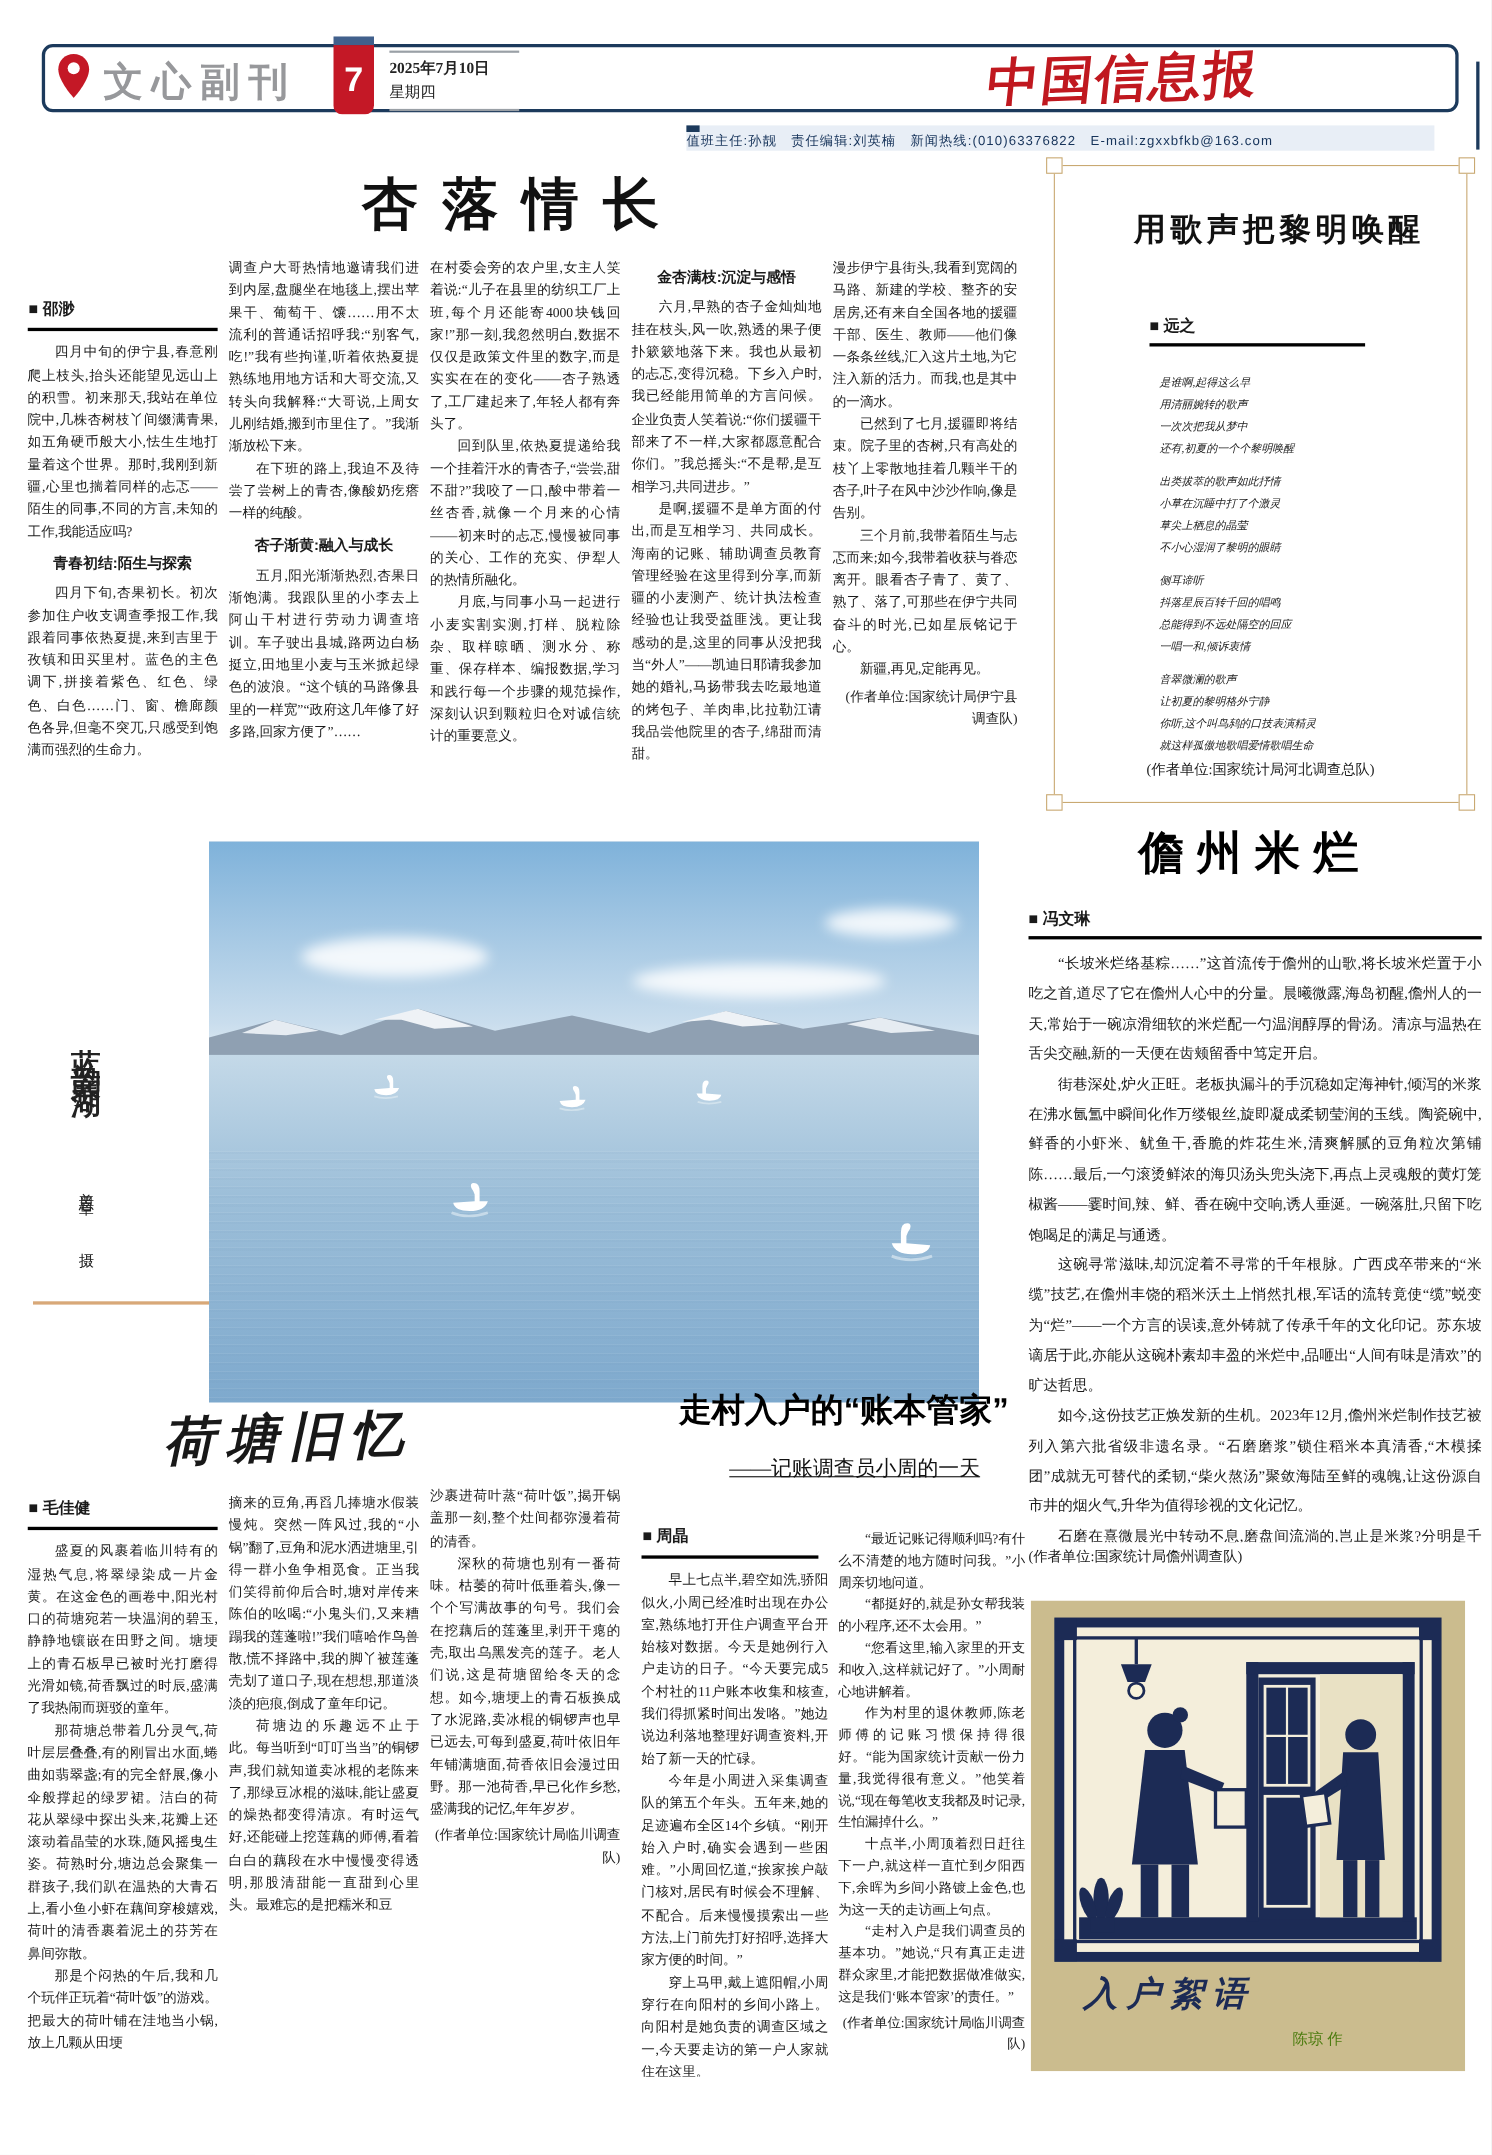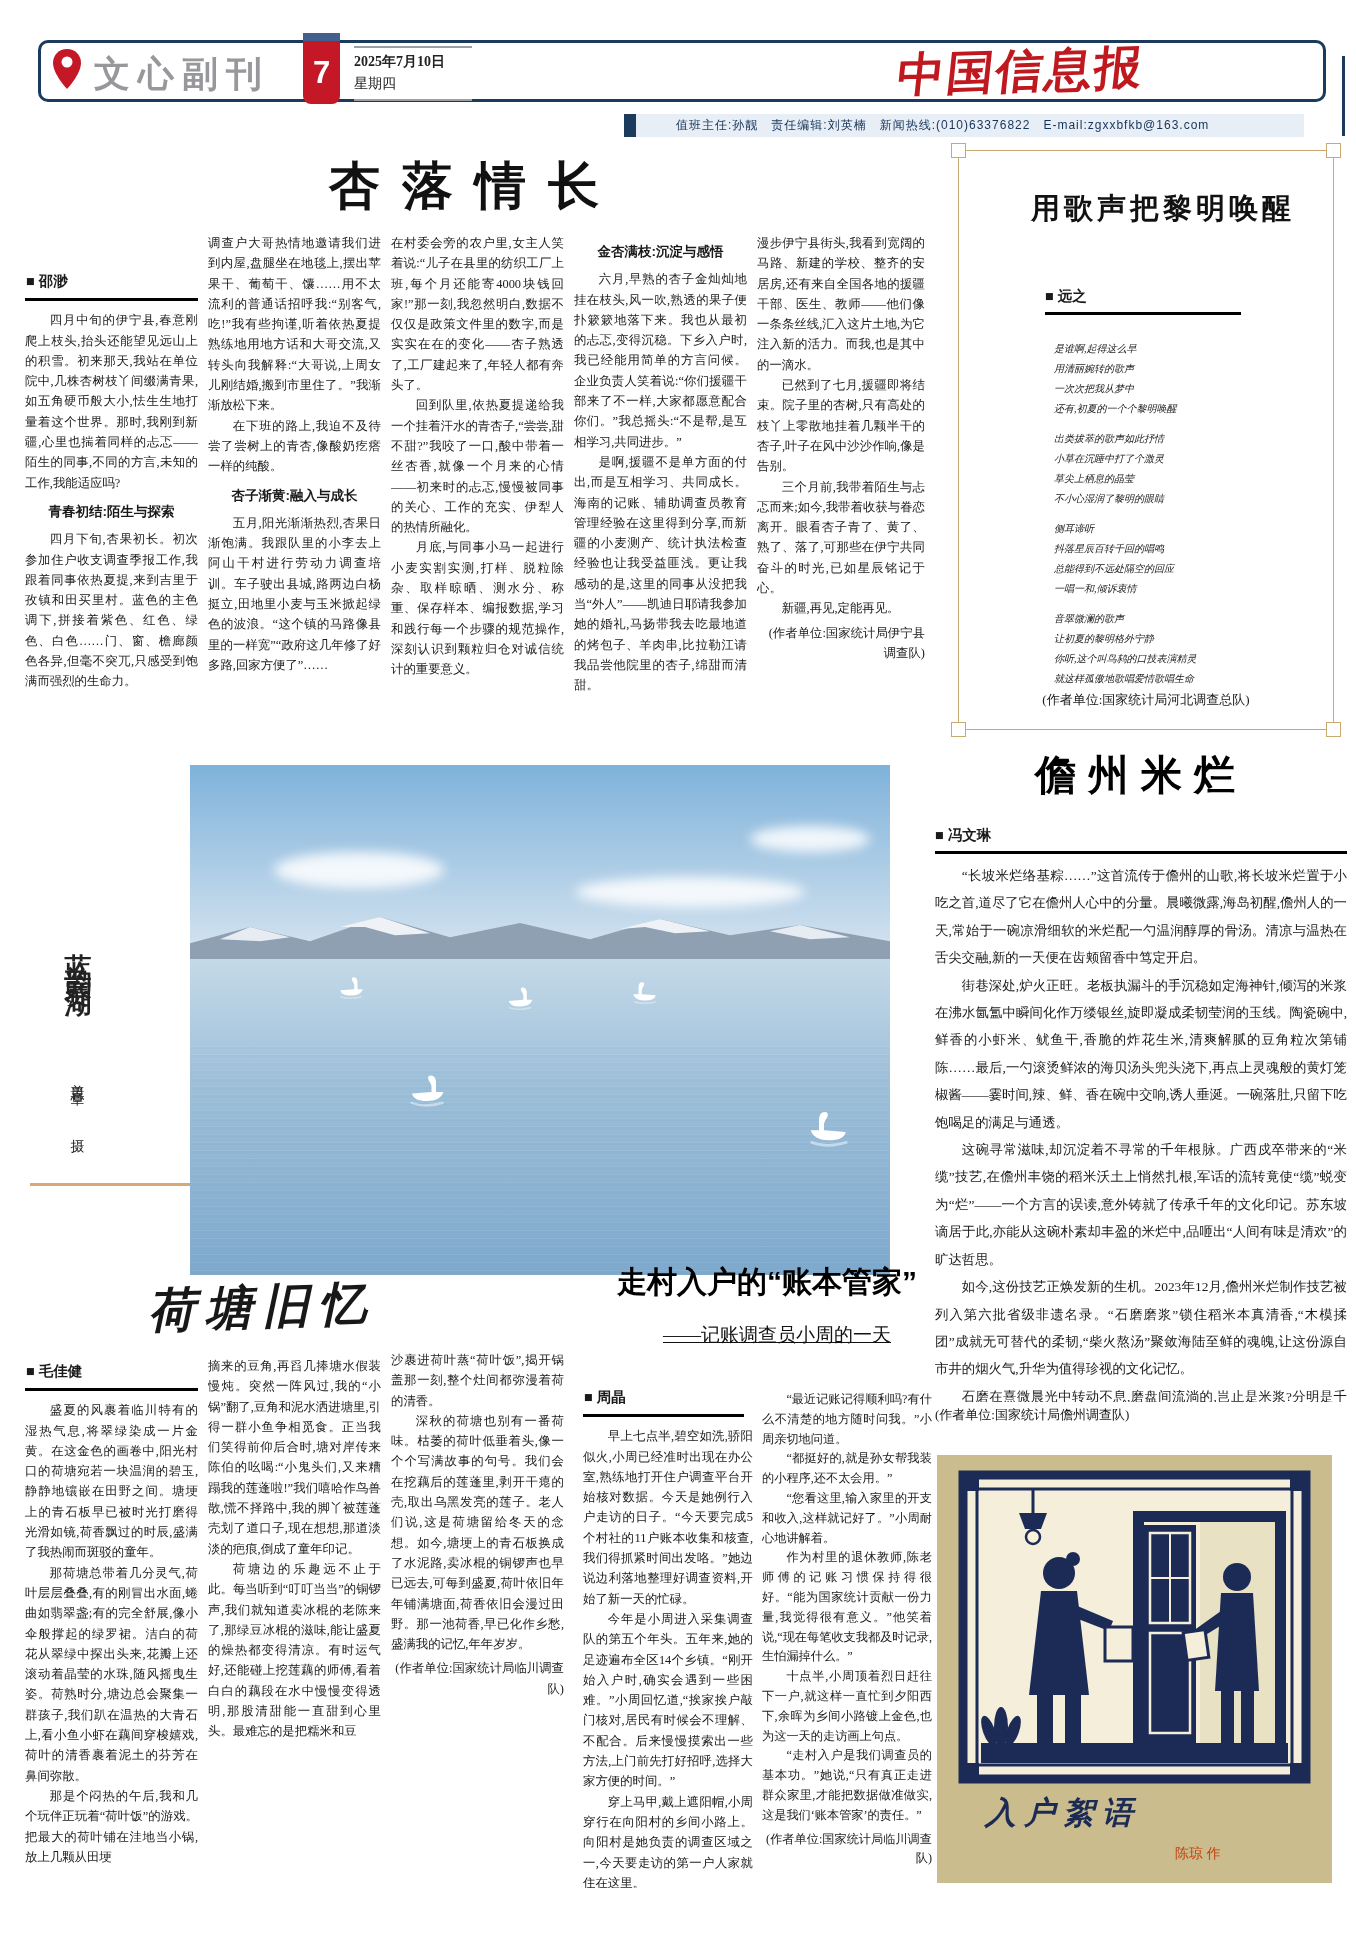--- a/index.html
+++ b/index.html
@@ -17,21 +17,21 @@
   .page-tab .num{height:63px;background:#c41826;color:#fff;font-weight:bold;font-size:31px;
                  display:flex;align-items:center;justify-content:center;}
   .dateblock{position:absolute;left:354px;top:46px;width:118px;border-top:2px solid #9aa0a6;
              border-bottom:2px solid #9aa0a6;padding:5px 0 6px 0;}
   .dateblock .d1{font-size:14px;font-weight:bold;color:#222;}
   .dateblock .d2{font-size:14px;color:#222;margin-top:4px;}
   .paper-logo{position:absolute;left:898px;top:40px;font-size:47px;font-weight:900;color:#c0181f;
               transform:skewX(-8deg) rotate(-2deg);letter-spacing:2px;font-family:"Liberation Serif",serif;}
   .hdr-vline{position:absolute;left:1342px;top:56px;width:3px;height:80px;background:#1c3a5c;}
   .infobar{position:absolute;left:624px;top:114px;width:680px;height:23px;background:#e8eef6;
-           display:flex;align-items:center;}
+           display:flex;flex-direction:column;}
   .infobar .blk{width:12px;height:23px;background:#1c3a5c;margin-right:40px;}
   .infobar .txt{font-family:"Liberation Sans",sans-serif;font-size:12px;color:#16335a;letter-spacing:1px;}
   
   .col{position:absolute;font-size:12.4px;line-height:20.3px;text-align:justify;overflow:hidden;}
   .col p{margin:0;}
   .para{text-indent:2em;}
   .para.cont{text-indent:0;}
   .para.h{text-indent:0;text-align:center;font-weight:bold;font-family:"Liberation Sans",sans-serif;
           font-size:13.5px;padding:9px 0 7px 0;}
   .para.attr{text-indent:0;text-align:right;padding-top:4px;}
@@ -79,21 +79,21 @@
   .tan-line{position:absolute;left:30px;top:1183px;width:160px;height:3px;background:#d8a878;}
   .ht-title{position:absolute;left:148px;top:1276px;font-size:47px;font-weight:bold;font-style:italic;
             letter-spacing:10px;transform:rotate(-2deg);color:#181818;}
   .zc-title{position:absolute;left:578px;top:1262px;width:378px;text-align:center;
             font-family:"Liberation Sans",sans-serif;font-weight:900;font-size:30px;color:#000;}
   .zc-subtitle{position:absolute;left:598px;top:1322px;width:358px;text-align:center;font-size:19px;color:#111;text-decoration:underline;}
   
   .illus{position:absolute;left:937px;top:1455px;width:395px;height:428px;}
   .illus-caption{position:absolute;left:985px;top:1792px;font-size:31px;font-style:italic;font-weight:bold;
                  letter-spacing:8px;color:#1c2b55;}
-  .illus-credit{position:absolute;left:1175px;top:1845px;font-size:14px;color:#c2410c;}
+  .illus-credit{position:absolute;left:1175px;top:1845px;font-size:14px;color:#4d7c0f;}
 </style>
 </head>
 <body>
 
 <div class="page">
 
   <div class="hdr-box"></div>
   <svg class="pin" viewBox="0 0 30 42">
     <path d="M15,1 C23,1 29,7 29,15 C29,26 15,41 15,41 C15,41 1,26 1,15 C1,7 7,1 15,1 Z" fill="#c41826"></path>
     <circle cx="15" cy="14" r="5.5" fill="#ffffff"></circle>

